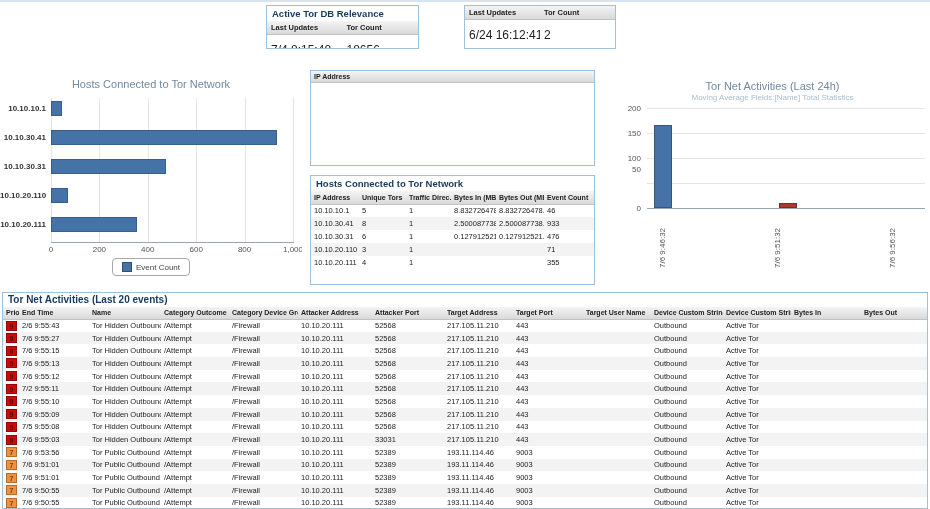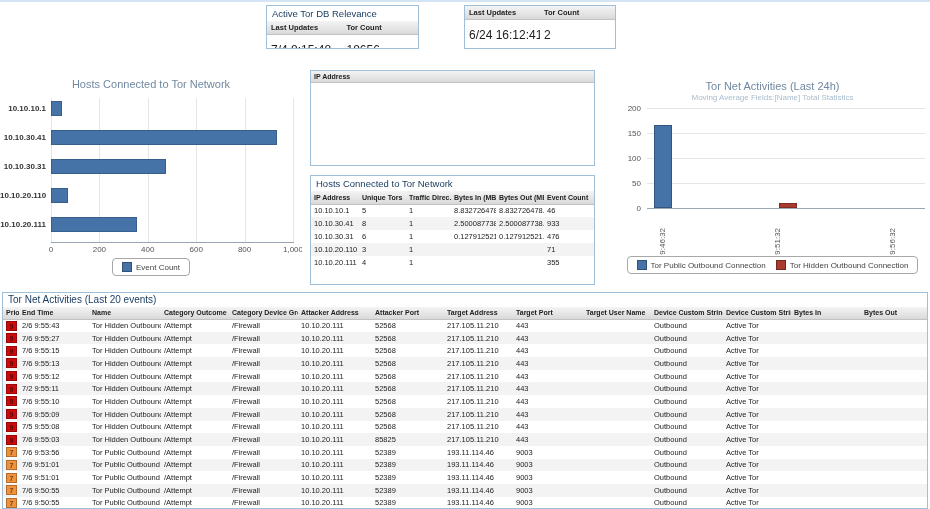--- a/index.html
+++ b/index.html
@@ -2,21 +2,21 @@
 <html><head>
 <meta charset="utf-8">
 <style>
   *{margin:0;padding:0;box-sizing:border-box}
   html,body{width:930px;height:509px;overflow:hidden}
   body{font-family:"Liberation Sans",sans-serif;background:#fff;position:relative}
   #app{position:absolute;inset:0;background:#fff;overflow:hidden}
   .topline{position:absolute;top:0;left:0;width:930px;height:2px;background:#d4e4f2}
 
   .panel{position:absolute;border:1px solid #9fc0d8;background:#fff;overflow:hidden}
-  .ptitle{font-weight:normal;color:#16395f;font-size:9.5px;padding:2px 5px;white-space:nowrap;overflow:hidden}
+  .ptitle{font-weight:bold;color:#16395f;font-size:9.5px;padding:2px 5px;white-space:nowrap;overflow:hidden}
 
   table{border-collapse:collapse;table-layout:fixed;width:100%}
   th{background:linear-gradient(#f4f4f4,#d9d9d9);font-size:7px;font-weight:bold;color:#222;
      text-align:left;padding:2px 3px;border-bottom:1px solid #c2c2c2;white-space:nowrap;overflow:hidden}
   td{font-size:7.5px;color:#222;padding:1px 3px;white-space:nowrap;overflow:hidden}
   tr.alt{background:#f3f3f3}
 
   .mini th{font-size:7.5px;padding:2px 4px}
   .mini td{font-size:12px;padding:8px 4px}
 
@@ -202,45 +202,33 @@
           </tr>
         </tbody>
     </table>
   </div>
 
   <div class="chart" id="vchart" style="left:615px;top:76px;width:315px;height:210px">
     <div class="chart-title" style="top:4px">Tor Net Activities (Last 24h)</div>
     <div class="chart-sub" style="top:17px">Moving Average Fields:[Name] Total Statistics</div>
   <div class="ytick" style="left: 0px; top: 128px;">0</div>
       <div class="hgrid" style="left: 32px; top: 107px; width: 278px;"></div>
-      <div class="ytick" style="left: 0px; top: 103px;">50</div>
+      <div class="ytick" style="left: 0px; top: 89px;">50</div>
       <div class="hgrid" style="left: 32px; top: 82px; width: 278px;"></div>
       <div class="ytick" style="left: 0px; top: 78px;">100</div>
       <div class="hgrid" style="left: 32px; top: 57px; width: 278px;"></div>
       <div class="ytick" style="left: 0px; top: 53px;">150</div>
       <div class="hgrid" style="left: 32px; top: 32px; width: 278px;"></div>
       <div class="ytick" style="left: 0px; top: 28px;">200</div>
       <div class="axisline" style="left: 32px; top: 132px; width: 278px;"></div>
       <div class="xlab" style="left: 43px; top: 138px;">7/6 9:46:32</div>
       <div class="xlab" style="left: 158px; top: 138px;">7/6 9:51:32</div>
       <div class="xlab" style="left: 273px; top: 138px;">7/6 9:56:32</div>
       <div class="vbar" style="left: 39px; top: 49px; height: 83px; background: rgb(69, 115, 167);"></div>
       <div class="vbar" style="left: 164px; top: 127px; height: 5px; background: rgb(168, 58, 46);"></div>
-      <div class="legend-wrap" style="left: 0px; top: 180px; width: 315px;">
-        <div class="legendbox">
-          <div class="legend-item">
-            <div class="sw" style="background: rgb(69, 115, 167);"></div>
-            <div class="legend-label">Tor Public Outbound Connection</div>
-          </div>
-          <div class="legend-item">
-            <div class="sw" style="background: rgb(168, 58, 46);"></div>
-            <div class="legend-label">Tor Hidden Outbound Connection</div>
-          </div>
-        </div>
-      </div>
     </div>
 
   <div class="panel" id="events-panel" style="left:2px;top:292px;width:926px;height:217px">
     <div class="ptitle">Tor Net Activities (Last 20 events)</div>
     <table id="events-table">
       <colgroup>
         <col style="width:16px">
           <col style="width:70px">
           <col style="width:72px">
           <col style="width:68px">
@@ -418,21 +406,21 @@
             <td></td>
             <td></td>
           </tr>
           <tr class="alt">
             <td><span class="prio" style="background: rgb(204, 11, 11);">9</span></td>
             <td>7/6 9:55:03</td>
             <td>Tor Hidden Outbound C...</td>
             <td>/Attempt</td>
             <td>/Firewall</td>
             <td>10.10.20.111</td>
-            <td>85825</td>
+            <td>33031</td>
             <td>217.105.11.210</td>
             <td>443</td>
             <td></td>
             <td>Outbound</td>
             <td>Active Tor</td>
             <td></td>
             <td></td>
           </tr>
           <tr>
             <td><span class="prio" style="background: rgb(240, 146, 60);">7</span></td>

